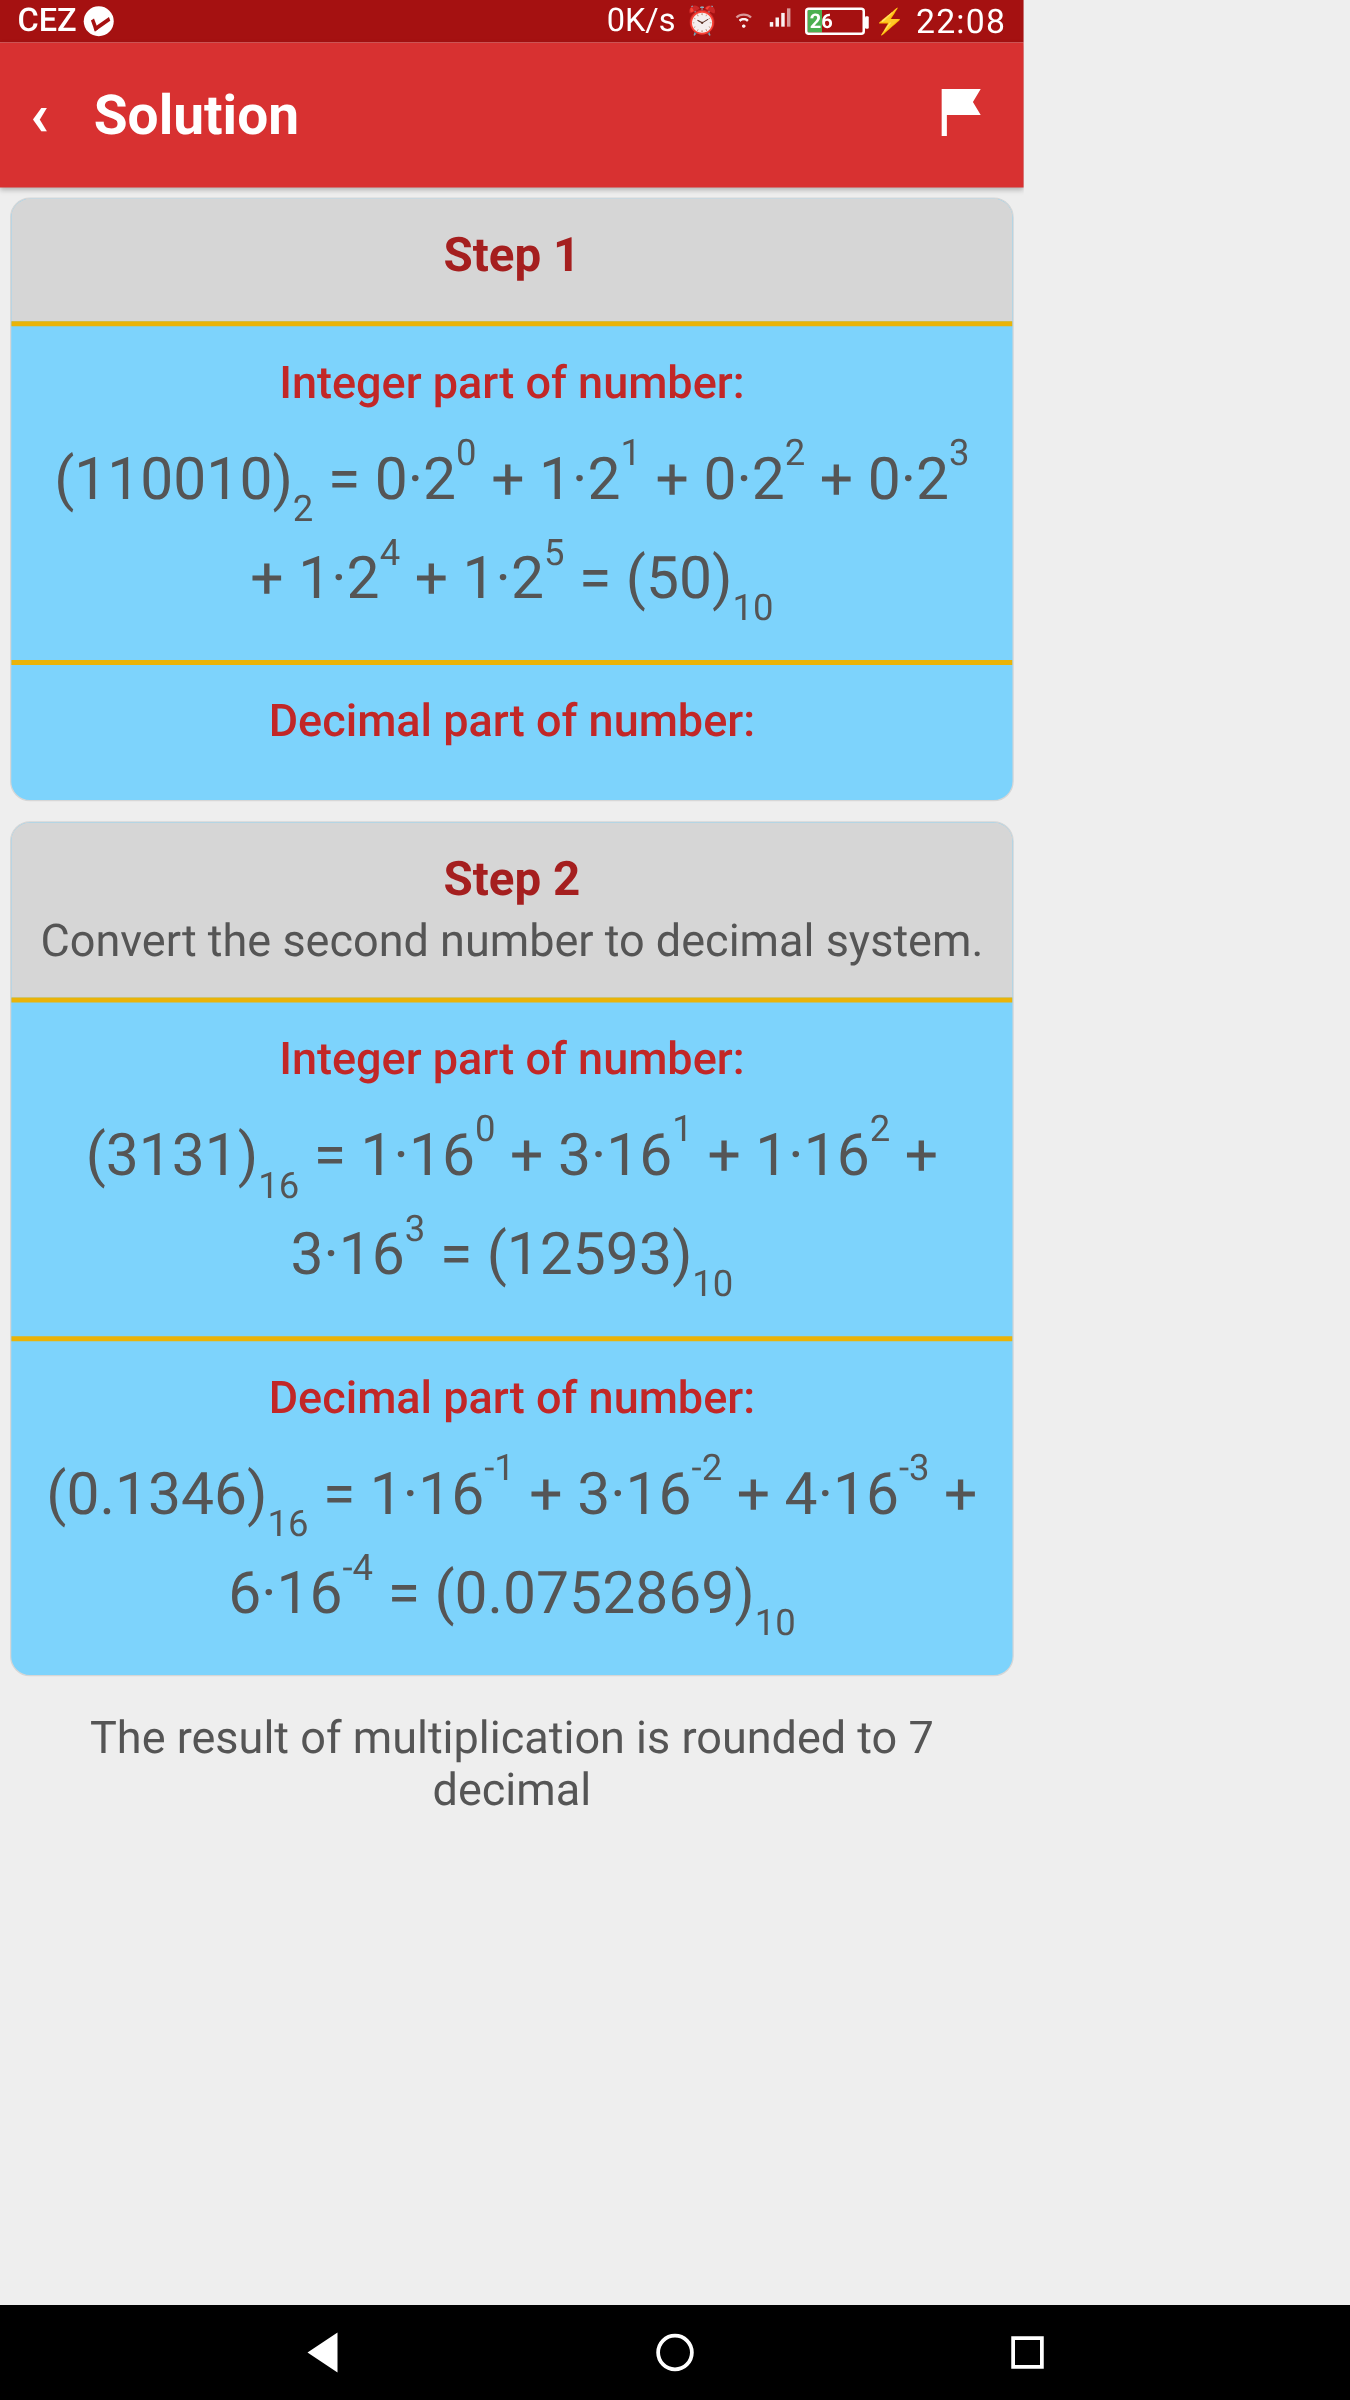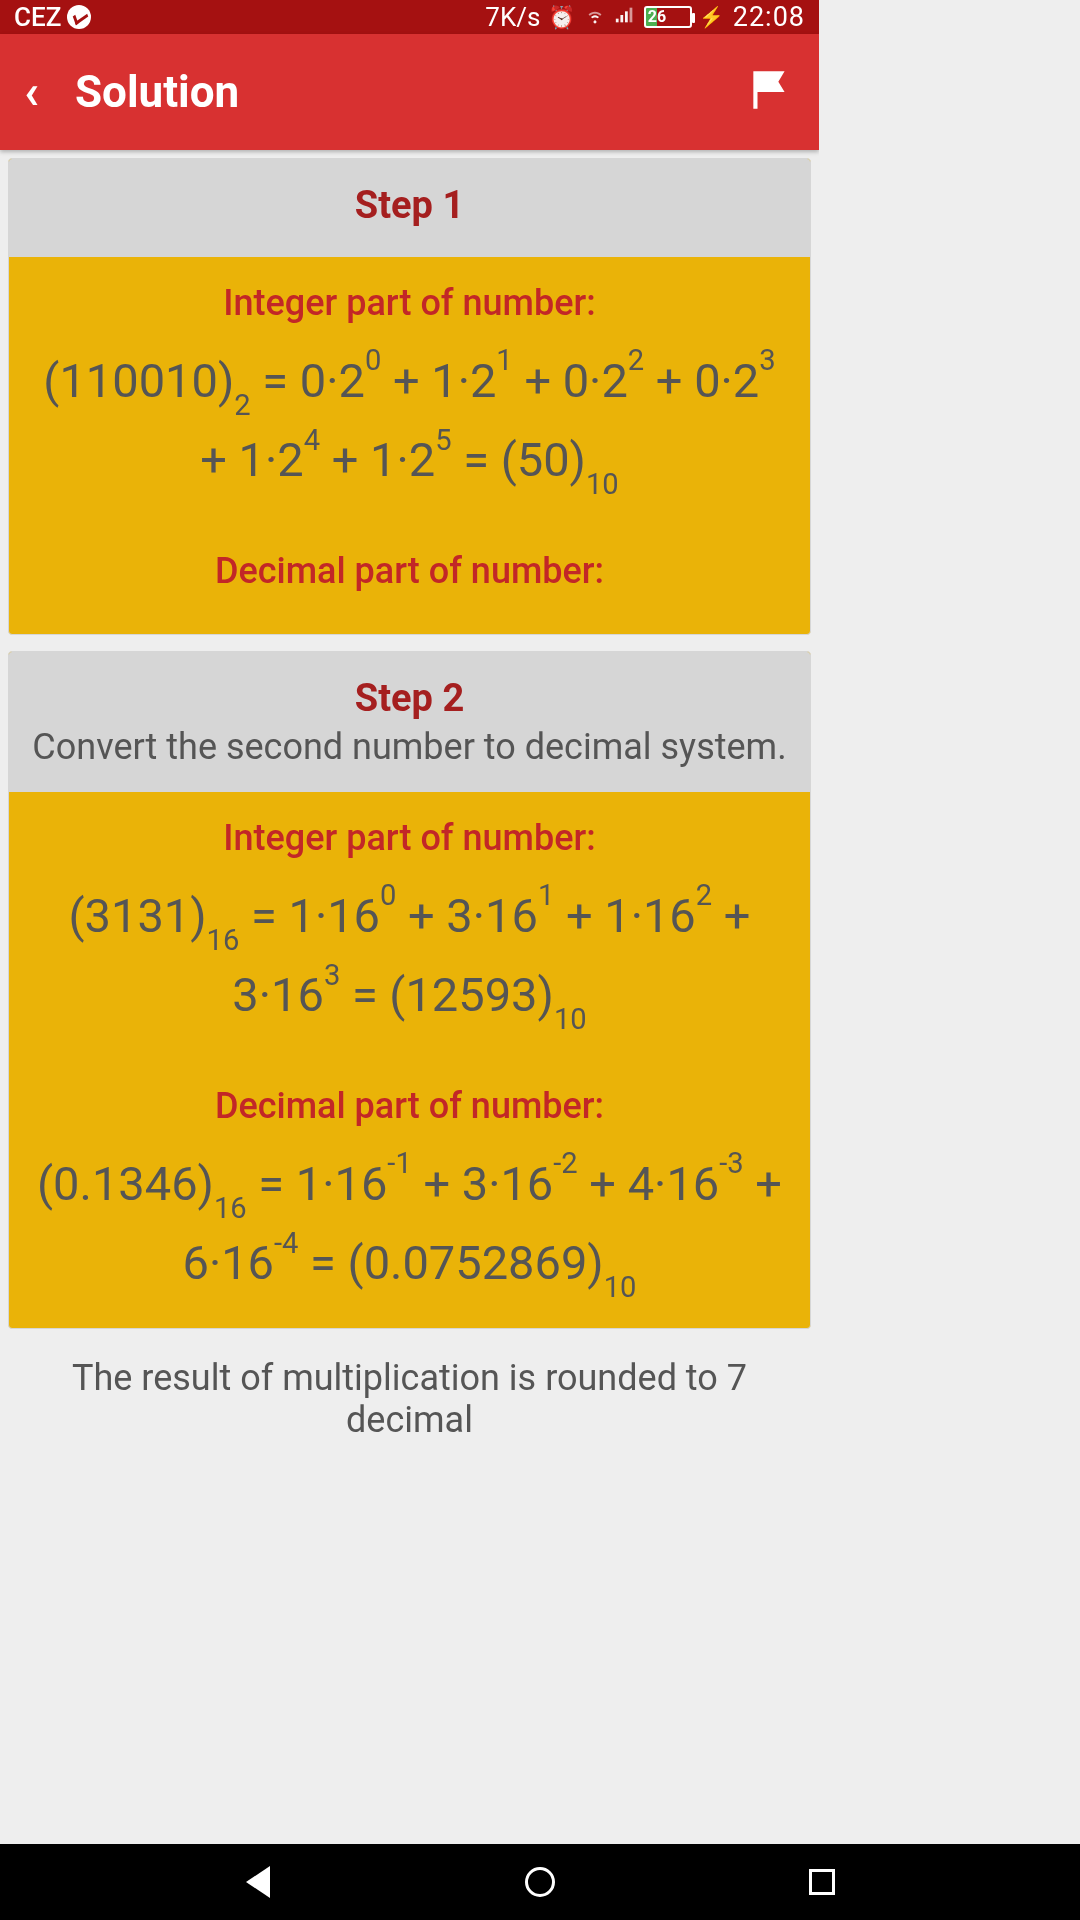--- a/index.html
+++ b/index.html
@@ -42,25 +42,25 @@
     gap: 36px;
     box-shadow: 0 2px 4px rgba(0,0,0,.25);
     position: relative;
   }
   .back { font-size: 48px; font-weight: 700; line-height: 1; cursor: pointer; }
   .title { font-size: 44px; font-weight: 700; }
   .flag { margin-left: auto; cursor: pointer; }
   .flag svg { width: 50px; height: 50px; fill: #fff; }
 
   .content { padding: 8px 8px 0 8px; }
-  .card { background: #eab308; border-radius: 4px; border: 1px solid #d6d6d6; margin-bottom: 16px; overflow: hidden; }
+  .card { background: #7dd3fc; border-radius: 16px; border: 1px solid #d6d6d6; margin-bottom: 16px; overflow: hidden; }
   .step-head { background: #d6d6d6; padding: 24px 16px; text-align: center; }
   .step-title { color: #a51f1f; font-size: 38px; font-weight: 700; margin-bottom: 6px; }
   .step-desc { color: #555; font-size: 36px; }
-  .section { padding: 24px 16px; border-top: 1px solid #eab308; text-align: center; }
+  .section { padding: 24px 16px; border-top: 4px solid #eab308; text-align: center; }
   .section:first-of-type { border-top: none; }
   .sec-title { color: #c22727; font-size: 36px; font-weight: 500; margin-bottom: 18px; }
   .math { color: #555; font-size: 47px; line-height: 1.65; text-align: center; }
   .sub { font-size: .62em; vertical-align: sub; position: relative; top: .25em; }
   .sup { font-size: .62em; vertical-align: super; position: relative; top: -.35em; }
   .tail { color: #555; font-size: 36px; padding: 12px 20px; text-align: center; }
 
   .nav-bar { position: absolute; bottom: 0; left: 0; right: 0; height: 76px; background: #000; display: flex; align-items: center; justify-content: space-evenly; }
   .nav-btn { color: #fff; width: 48px; height: 48px; display: flex; align-items: center; justify-content: center; cursor: pointer; }
   .nav-tri { width: 0; height: 0; border-top: 16px solid transparent; border-bottom: 16px solid transparent; border-right: 24px solid #fff; }
@@ -69,21 +69,21 @@
 </style>
 </head>
 <body>
 
 <div class="status-bar">
   <div class="status-left">
     <span>CEZ</span>
     <span class="msg-icon"></span>
   </div>
   <div class="status-right">
-    <span>7K/s</span>
+    <span>0K/s</span>
     <span class="alarm-icon">⏰</span>
     <span class="wifi-icon">
       <svg width="22" height="22" viewBox="0 0 24 24" fill="#fff">
           <path d="M12 18c.83 0 1.5.67 1.5 1.5S12.83 21 12 21s-1.5-.67-1.5-1.5S11.17 18 12 18zm-4.24-3.76l1.41 1.41C9.9 14.9 10.9 14.5 12 14.5s2.1.4 2.83 1.15l1.41-1.41C15.07 13.07 13.6 12.5 12 12.5s-3.07.57-4.24 1.74zM4.93 11.34l1.41 1.41C7.9 11.2 9.86 10.5 12 10.5s4.1.7 5.66 2.25l1.41-1.41C17.14 9.41 14.68 8.5 12 8.5s-5.14.91-7.07 2.84z" opacity=".6"></path>
           <path d="M12 18c.83 0 1.5.67 1.5 1.5S12.83 21 12 21s-1.5-.67-1.5-1.5S11.17 18 12 18zm-4.24-3.76l1.41 1.41C9.9 14.9 10.9 14.5 12 14.5s2.1.4 2.83 1.15l1.41-1.41C15.07 13.07 13.6 12.5 12 12.5s-3.07.57-4.24 1.74z"></path>
         </svg>
     </span>
     <span class="cell-icon">
       <svg width="22" height="22" viewBox="0 0 24 24" fill="#fff">
           <rect x="2" y="16" width="3" height="4"></rect>

